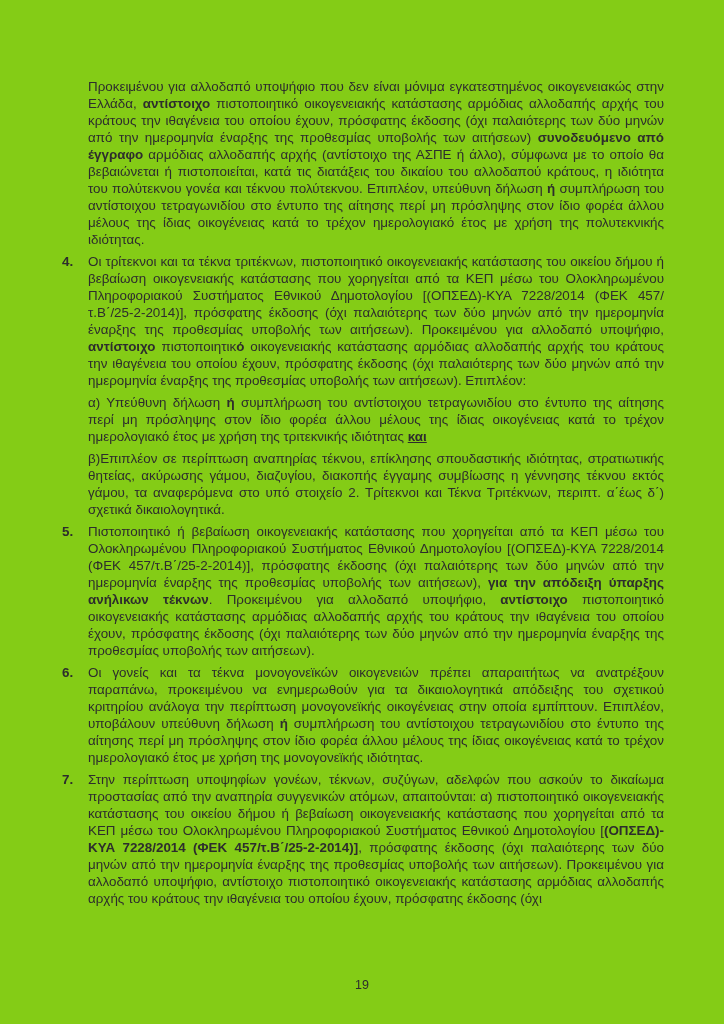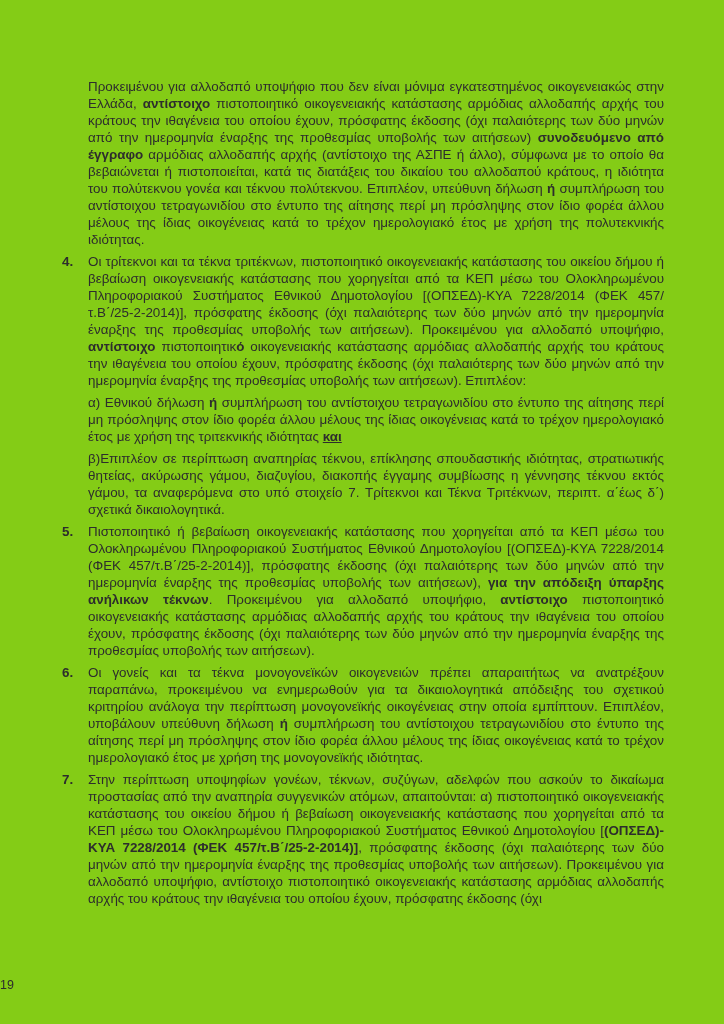--- a/index.html
+++ b/index.html
@@ -37,31 +37,32 @@
     top: 0;
     font-weight: bold;
   }
   .bold { font-weight: bold; }
   .underline { text-decoration: underline; font-weight: bold; }
   .page-number {
     position: absolute;
     left: 0;
     right: 0;
     top: 978px;
+    text-align: center;
     color: #2d2d2d;
     font-size: 12.5px;
   }
 </style>
 </head>
 <body>
 
 <div class="page">
   <div class="doc-body">
       <div class="block"><span>Προκειμένου για αλλοδαπό υποψήφιο που δεν είναι μόνιμα εγκατεστημένος οικογενειακώς στην Ελλάδα, </span><span class="bold">αντίστοιχο</span><span> πιστοποιητικό οικογενειακής κατάστασης αρμόδιας αλλοδαπής αρχής του κράτους την ιθαγένεια του οποίου έχουν, πρόσφατης έκδοσης (όχι παλαιότερης των δύο μηνών από την ημερομηνία έναρξης της προθεσμίας υποβολής των αιτήσεων) </span><span class="bold">συνοδευόμενο από έγγραφο</span><span> αρμόδιας αλλοδαπής αρχής (αντίστοιχο της ΑΣΠΕ ή άλλο), σύμφωνα με το οποίο θα βεβαιώνεται ή πιστοποιείται, κατά τις διατάξεις του δικαίου του αλλοδαπού κράτους, η ιδιότητα του πολύτεκνου γονέα και τέκνου πολύτεκνου. Επιπλέον, υπεύθυνη δήλωση </span><span class="bold">ή</span><span> συμπλήρωση του αντίστοιχου τετραγωνιδίου στο έντυπο της αίτησης περί μη πρόσληψης στον ίδιο φορέα άλλου μέλους της ίδιας οικογένειας κατά το τρέχον ημερολογιακό έτος με χρήση της πολυτεκνικής ιδιότητας.</span></div>
       <div class="block numbered"><span class="num">4.</span><span>Οι τρίτεκνοι και τα τέκνα τριτέκνων, πιστοποιητικό οικογενειακής κατάστασης του οικείου δήμου ή βεβαίωση οικογενειακής κατάστασης που χορηγείται από τα ΚΕΠ μέσω του Ολοκληρωμένου Πληροφοριακού Συστήματος Εθνικού Δημοτολογίου [(ΟΠΣΕΔ)-ΚΥΑ 7228/2014 (ΦΕΚ 457/τ.Β΄/25-2-2014)], πρόσφατης έκδοσης (όχι παλαιότερης των δύο μηνών από την ημερομηνία έναρξης της προθεσμίας υποβολής των αιτήσεων). Προκειμένου για αλλοδαπό υποψήφιο, </span><span class="bold">αντίστοιχο</span><span> πιστοποιητικ</span><span class="bold">ό</span><span> οικογενειακής κατάστασης αρμόδιας αλλοδαπής αρχής του κράτους την ιθαγένεια του οποίου έχουν, πρόσφατης έκδοσης (όχι παλαιότερης των δύο μηνών από την ημερομηνία έναρξης της προθεσμίας υποβολής των αιτήσεων). Επιπλέον:</span></div>
-      <div class="block"><span>α) Εθνικού δήλωση </span><span class="bold">ή</span><span> συμπλήρωση του αντίστοιχου τετραγωνιδίου στο έντυπο της αίτησης περί μη πρόσληψης στον ίδιο φορέα άλλου μέλους της ίδιας οικογένειας κατά το τρέχον ημερολογιακό έτος με χρήση της τριτεκνικής ιδιότητας </span><span class="underline">και</span></div>
-      <div class="block"><span>β)Επιπλέον σε περίπτωση αναπηρίας τέκνου, επίκλησης σπουδαστικής ιδιότητας, στρατιωτικής θητείας, ακύρωσης γάμου, διαζυγίου, διακοπής έγγαμης συμβίωσης η γέννησης τέκνου εκτός γάμου, τα αναφερόμενα στο υπό στοιχείο 7. Τρίτεκνοι και Τέκνα Τριτέκνων, περιπτ. α΄έως δ΄) σχετικά δικαιολογητικά.</span></div>
+      <div class="block"><span>α) Υπεύθυνη δήλωση </span><span class="bold">ή</span><span> συμπλήρωση του αντίστοιχου τετραγωνιδίου στο έντυπο της αίτησης περί μη πρόσληψης στον ίδιο φορέα άλλου μέλους της ίδιας οικογένειας κατά το τρέχον ημερολογιακό έτος με χρήση της τριτεκνικής ιδιότητας </span><span class="underline">και</span></div>
+      <div class="block"><span>β)Επιπλέον σε περίπτωση αναπηρίας τέκνου, επίκλησης σπουδαστικής ιδιότητας, στρατιωτικής θητείας, ακύρωσης γάμου, διαζυγίου, διακοπής έγγαμης συμβίωσης η γέννησης τέκνου εκτός γάμου, τα αναφερόμενα στο υπό στοιχείο 2. Τρίτεκνοι και Τέκνα Τριτέκνων, περιπτ. α΄έως δ΄) σχετικά δικαιολογητικά.</span></div>
       <div class="block numbered"><span class="num">5.</span><span>Πιστοποιητικό ή βεβαίωση οικογενειακής κατάστασης που χορηγείται από τα ΚΕΠ μέσω του Ολοκληρωμένου Πληροφοριακού Συστήματος Εθνικού Δημοτολογίου [(ΟΠΣΕΔ)-ΚΥΑ 7228/2014 (ΦΕΚ 457/τ.Β΄/25-2-2014)], πρόσφατης έκδοσης (όχι παλαιότερης των δύο μηνών από την ημερομηνία έναρξης της προθεσμίας υποβολής των αιτήσεων), </span><span class="bold">για την απόδειξη ύπαρξης ανήλικων τέκνων</span><span>. Προκειμένου για αλλοδαπό υποψήφιο, </span><span class="bold">αντίστοιχο</span><span> πιστοποιητικό οικογενειακής κατάστασης αρμόδιας αλλοδαπής αρχής του κράτους την ιθαγένεια του οποίου έχουν, πρόσφατης έκδοσης (όχι παλαιότερης των δύο μηνών από την ημερομηνία έναρξης της προθεσμίας υποβολής των αιτήσεων).</span></div>
       <div class="block numbered"><span class="num">6.</span><span>Οι γονείς και τα τέκνα μονογονεϊκών οικογενειών πρέπει απαραιτήτως να ανατρέξουν παραπάνω, προκειμένου να ενημερωθούν για τα δικαιολογητικά απόδειξης του σχετικού κριτηρίου ανάλογα την περίπτωση μονογονεϊκής οικογένειας στην οποία εμπίπτουν. Επιπλέον, υποβάλουν υπεύθυνη δήλωση </span><span class="bold">ή</span><span> συμπλήρωση του αντίστοιχου τετραγωνιδίου στο έντυπο της αίτησης περί μη πρόσληψης στον ίδιο φορέα άλλου μέλους της ίδιας οικογένειας κατά το τρέχον ημερολογιακό έτος με χρήση της μονογονεϊκής ιδιότητας.</span></div>
       <div class="block numbered"><span class="num">7.</span><span>Στην περίπτωση υποψηφίων γονέων, τέκνων, συζύγων, αδελφών που ασκούν το δικαίωμα προστασίας από την αναπηρία συγγενικών ατόμων, απαιτούνται: α) πιστοποιητικό οικογενειακής κατάστασης του οικείου δήμου ή βεβαίωση οικογενειακής κατάστασης που χορηγείται από τα ΚΕΠ μέσω του Ολοκληρωμένου Πληροφοριακού Συστήματος Εθνικού Δημοτολογίου [</span><span class="bold">(ΟΠΣΕΔ)-ΚΥΑ 7228/2014 (ΦΕΚ 457/τ.Β΄/25-2-2014)]</span><span>, πρόσφατης έκδοσης (όχι παλαιότερης των δύο μηνών από την ημερομηνία έναρξης της προθεσμίας υποβολής των αιτήσεων). Προκειμένου για αλλοδαπό υποψήφιο, αντίστοιχο πιστοποιητικό οικογενειακής κατάστασης αρμόδιας αλλοδαπής αρχής του κράτους την ιθαγένεια του οποίου έχουν, πρόσφατης έκδοσης (όχι</span></div>
     </div>
   <div class="page-number">19</div>
 </div>
 
 </body></html>

